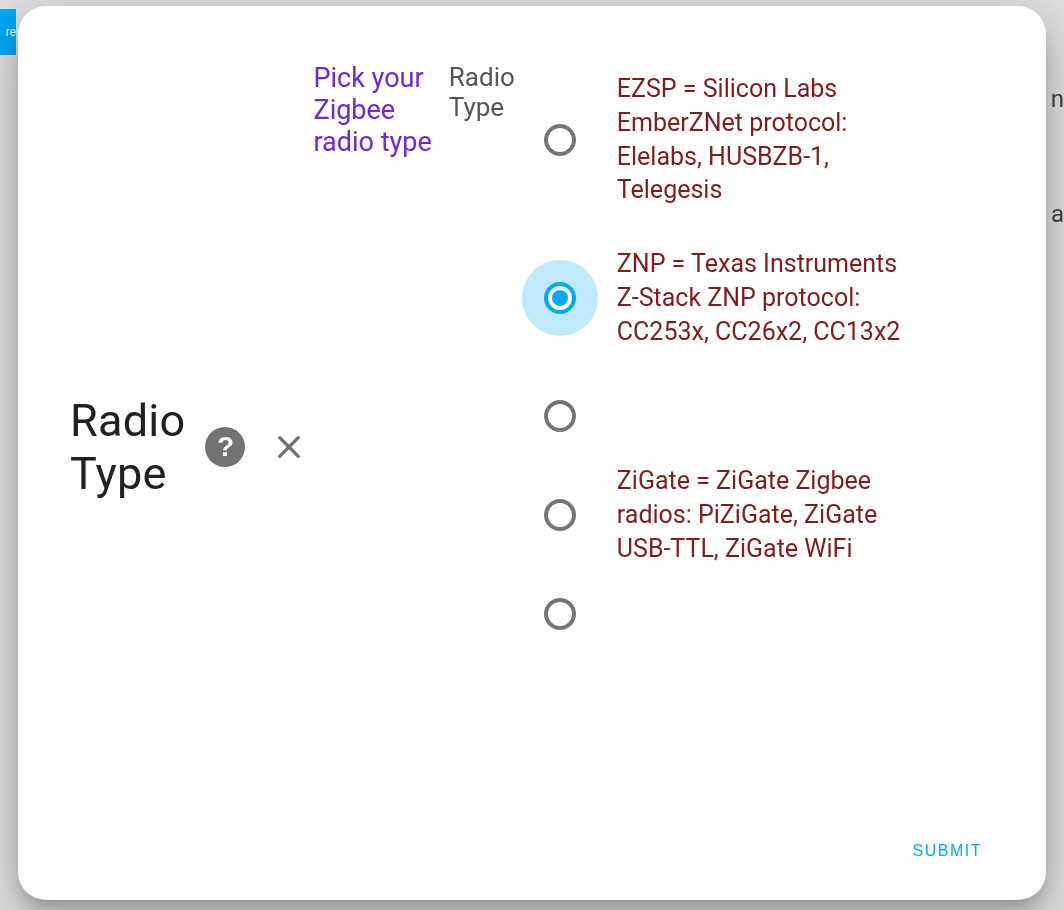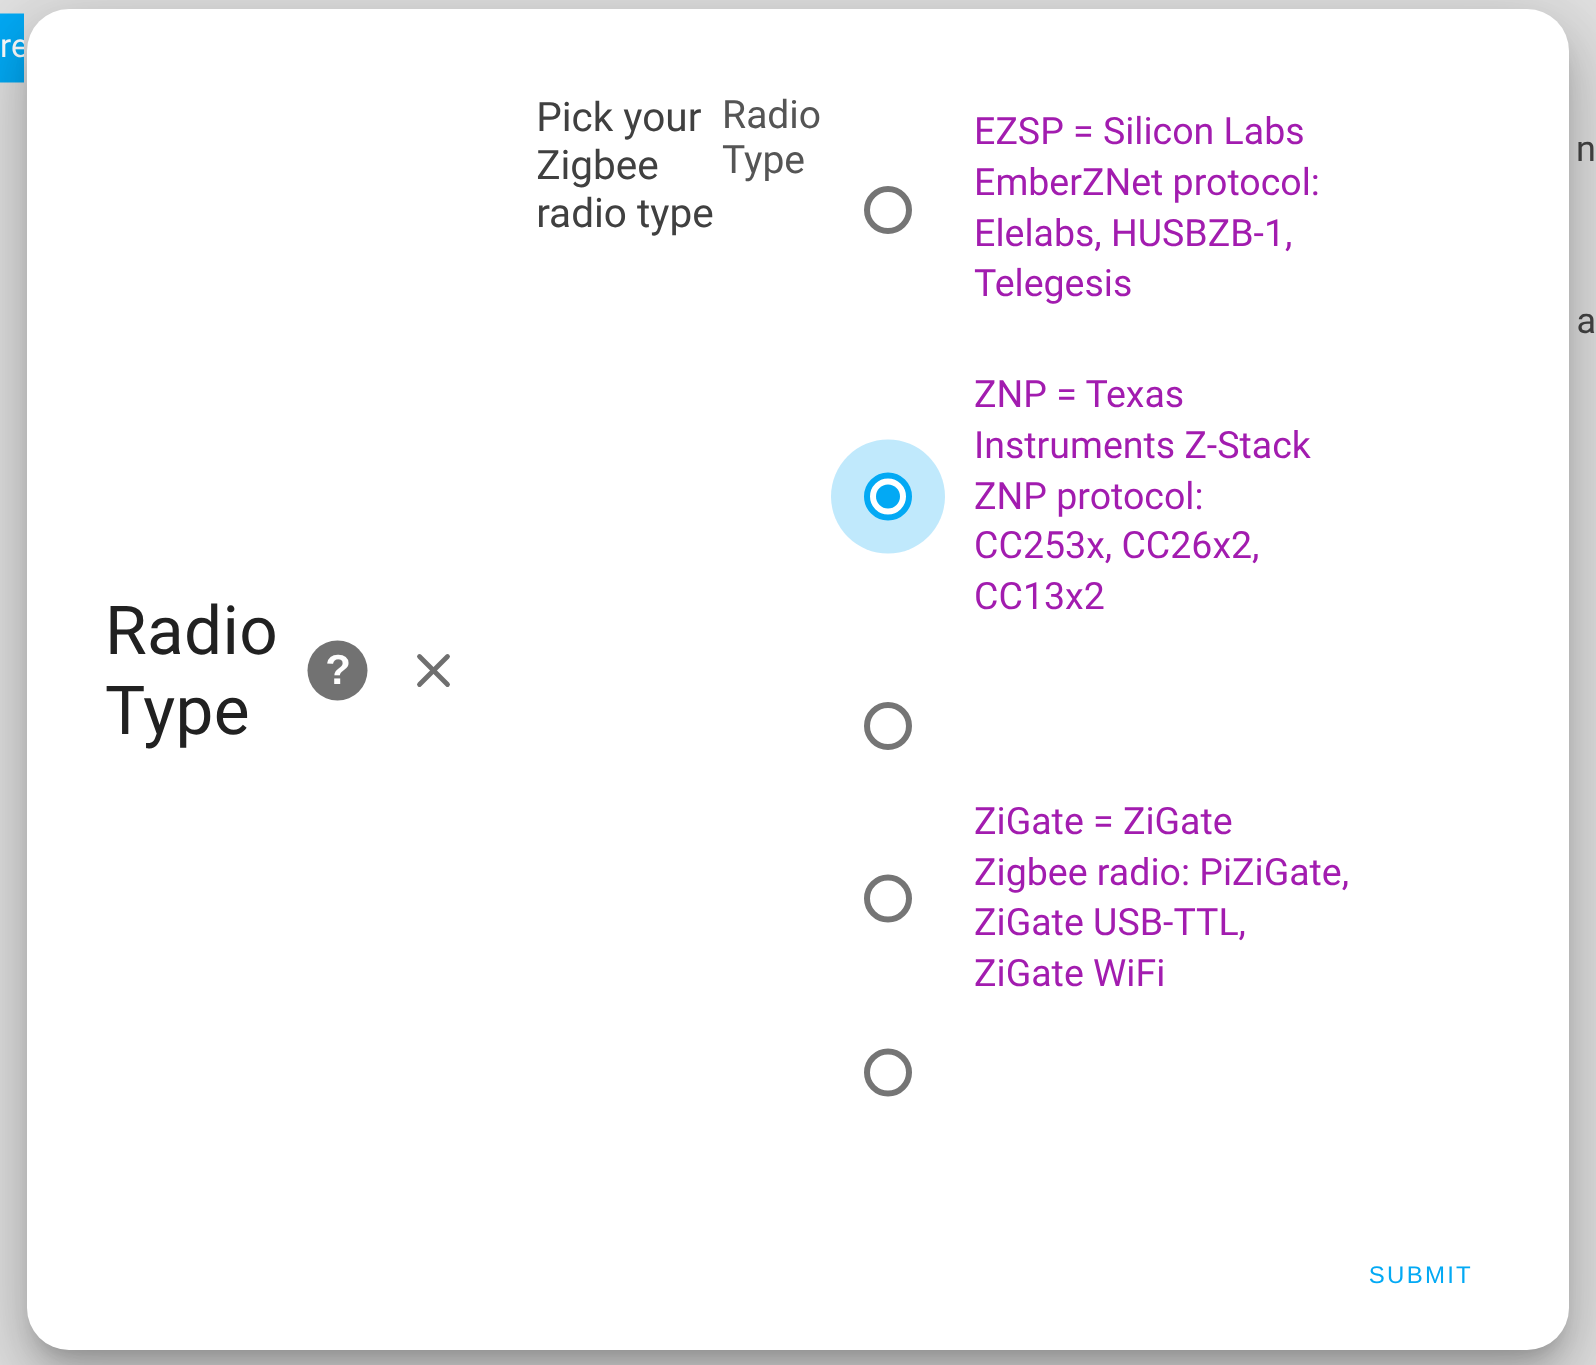--- a/index.html
+++ b/index.html
@@ -11,21 +11,21 @@
     background: #e0e0e0;
   }
   .bg-tab {
     position: absolute;
     left: 0;
     top: 9px;
     width: 16px;
     height: 46px;
     background: #03a9f4;
     color: #fff;
-    font-size: 22px;
+    font-size: 12px;
     line-height: 46px;
     text-align: right;
     overflow: hidden;
   }
   .bg-right-text {
     position: absolute;
     right: 0;
     font-size: 24px;
     color: #444;
   }
@@ -74,23 +74,22 @@
     background: #727272;
     color: #fff;
     font-size: 28px;
     font-weight: 700;
     display: flex;
     align-items: center;
     justify-content: center;
   }
   .subtitle {
     font-size: 27px;
-    color: #404040;
+    color: #6d28d9;
     margin-bottom: 52px;
-    margin-left: 44px;
   }
   .section-label {
     font-size: 26px;
     color: #555;
     margin-bottom: 28px;
   }
   .radio-list {
     display: flex;
     flex-direction: column;
   }
@@ -141,21 +140,21 @@
     width: 16px;
     height: 16px;
     border-radius: 50%;
     background: #03a9f4;
     transform: translate(-50%, -50%);
     display: none;
   }
   .radio-row.selected .radio-inner { display: block; }
   .radio-label {
     font-size: 25px;
-    color: #a21caf;
+    color: #7f1d1d;
     line-height: 1.35;
   }
   .dialog-actions {
     margin-top: auto;
     display: flex;
     justify-content: flex-end;
   }
   .submit-btn {
     border: none;
     background: transparent;
@@ -221,21 +220,21 @@
 
         <span class="radio-outer"></span>
       </span>
     </label>
 
     <label class="radio-row">
       <span class="radio-control">
 
         <span class="radio-outer"></span>
       </span>
-      <span class="radio-label">ZiGate = ZiGate Zigbee radio: PiZiGate, ZiGate USB-TTL, ZiGate WiFi</span>
+      <span class="radio-label">ZiGate = ZiGate Zigbee radios: PiZiGate, ZiGate USB-TTL, ZiGate WiFi</span>
     </label>
 
     <label class="radio-row">
       <span class="radio-control">
 
         <span class="radio-outer"></span>
       </span>
     </label>
 
   </div>

